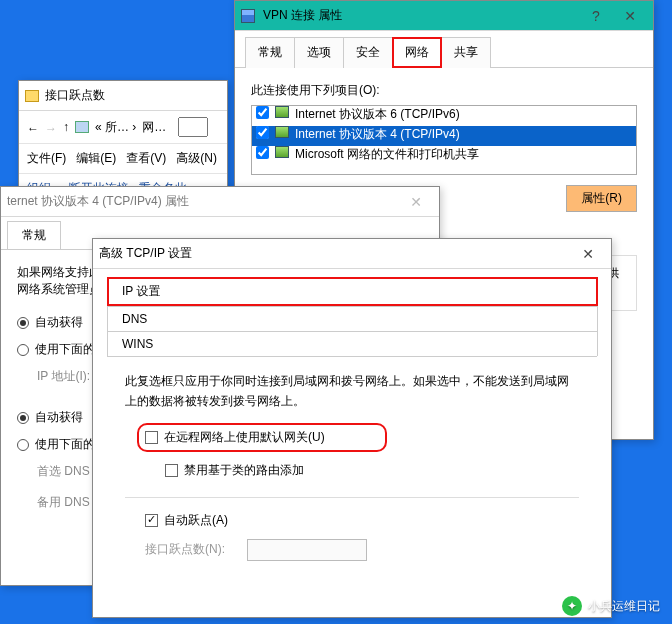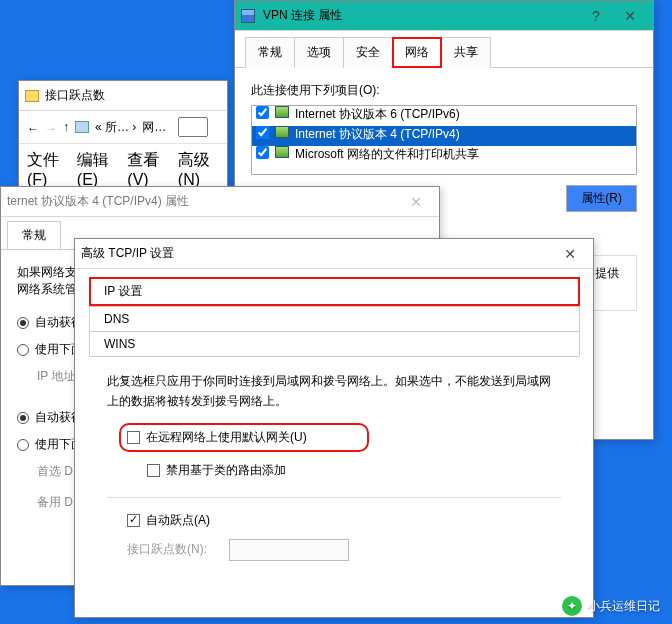--- a/index.html
+++ b/index.html
@@ -7,55 +7,55 @@
 
 .win { position: absolute; background: #fff; border: 1px solid #888; box-shadow: 2px 2px 8px rgba(0,0,0,.2); }
 .titlebar { height: 30px; display: flex; align-items: center; padding: 0 6px; font-size: 12px; border-bottom: 1px solid #d8d8d8; }
 .titlebar .gap { flex: 1; }
 .titlebar span.tbtn { width: 34px; text-align: center; font-size: 14px; color: #444; cursor: default; }
 
 
 #w1 { left: 18px; top: 80px; width: 210px; height: 120px; }
 #w1 .crumbs { display: flex; align-items: center; gap: 6px; padding: 6px 8px; border-bottom: 1px solid #e4e4e4; font-size: 12px; }
 #w1 .crumbs input { width: 30px; height: 20px; font-size: 11px; }
-#w1 .menubar { font-size: 16px; padding: 6px 8px; display: flex; gap: 10px; border-bottom: 1px solid #e4e4e4; }
+#w1 .menubar { font-size: 12px; padding: 6px 8px; display: flex; gap: 10px; border-bottom: 1px solid #e4e4e4; }
 #w1 .toolbar { font-size: 12px; padding: 6px 8px; display: flex; gap: 10px; border-bottom: 1px solid #e4e4e4; color: #1a4ea0; }
 #w1 .toolbar .drop::after{ content:" ▾"; font-size:10px;}
 
 
 #w2 { left: 234px; top: 0; width: 420px; height: 440px; background: #fff; }
 #w2 .titlebar { background: #14b8a6; }
 #w2 .vicon { width: 14px; height: 14px; display: inline-block; background: linear-gradient(#7fb3ff 40%,#3a78d6 40%); border:1px solid #356; margin-right:8px; }
 #w2 .tabs { display: flex; padding: 6px 10px 0 10px; font-size: 12px; }
 #w2 .tab { padding: 6px 12px; border: 1px solid #ccc; border-bottom: none; background:#fbfbfb; margin-right:-1px; cursor:default; }
 #w2 .tab.active { background:#fff; position:relative; z-index:2; }
 #w2 .tab.hl { border: 2px solid #e11; padding:5px 11px; }
 #w2 .tabline { border-bottom:1px solid #ccc; margin-top:-1px; }
 #w2 .body { padding: 14px 16px; font-size: 12px; }
 #w2 .listbox { border:1px solid #aaa; height: 70px; overflow:hidden; }
 #w2 .li { display:flex; height:20px; padding:0 4px; gap:6px;}
 #w2 .li.sel { background:#0a63c9; color:#fff; }
 #w2 .li input[type=checkbox]{ width:13px; height:13px;}
 #w2 .nicon { width:14px; height:12px; display:inline-block; background: linear-gradient(#9fe06f,#5aa52e); border:1px solid #356; }
 #w2 .btns { margin-top:10px; text-align:right; }
-#w2 .btn { display:inline-block; min-width:70px; padding:4px 14px; border:1px solid #aaa; background:#3b82f6; font-size:12px; }
+#w2 .btn { display:inline-block; min-width:70px; padding:4px 14px; border:1px solid #aaa; background:#fdba74; font-size:12px; }
 #w2 .desc { margin:18px 0 8px 0; }
 
 
 #w3 { left: 0; top: 186px; width: 440px; height: 400px; background:#fff; }
 #w3 .titlebar { color:#7a7a7a;}
 #w3 .tabs { display:flex; padding:4px 6px 0 6px; font-size:12px;}
 #w3 .tab { padding:5px 14px; border:1px solid #ccc; border-bottom:none; background:#fff;}
 #w3 .body { padding:14px 16px; font-size:12px; border-top:1px solid #ccc;}
 #w3 .radio { display:flex; align-items:center; gap:6px; margin:10px 0;}
 #w3 .label-inline{ display:inline-block; width:80px; }
 #w3 .greytxt{ color:#888;}
 
 
-#w4 { left: 74px; top: 238px; width: 520px; height: 380px; background:#fff; }
+#w4 { left: 92px; top: 238px; width: 520px; height: 380px; background:#fff; }
 #w4 .titlebar { }
 #w4 .tabs { display:flex; padding:8px 14px 0 14px; font-size:12px; gap:0;flex-direction:column;}
 #w4 .tab { padding:5px 14px; border:1px solid #ccc; border-bottom:none; background:#fff; margin-right:-1px;}
 #w4 .tab.hl { border:2px solid #e11; padding:4px 13px;}
 #w4 .body { padding:14px 18px; font-size:12px; border-top:1px solid #ccc; margin:0 14px;}
 #w4 .note { line-height:1.7; margin-bottom:11px;}
 #w4 .chkrow { display:flex; align-items:center; gap:6px; margin:10px 0 10px 20px;border-radius:10px;}
 #w4 .chkrow.boxed { border:2px solid #e11; padding:4px 6px; margin-left:12px; width:250px;}
 #w4 .chk { width:13px; height:13px; border:1px solid #666; display:inline-block; }
 #w4 .chk.on::after{ content:"✓"; font-size:11px; position:relative; top:-3px; left:1px;}

